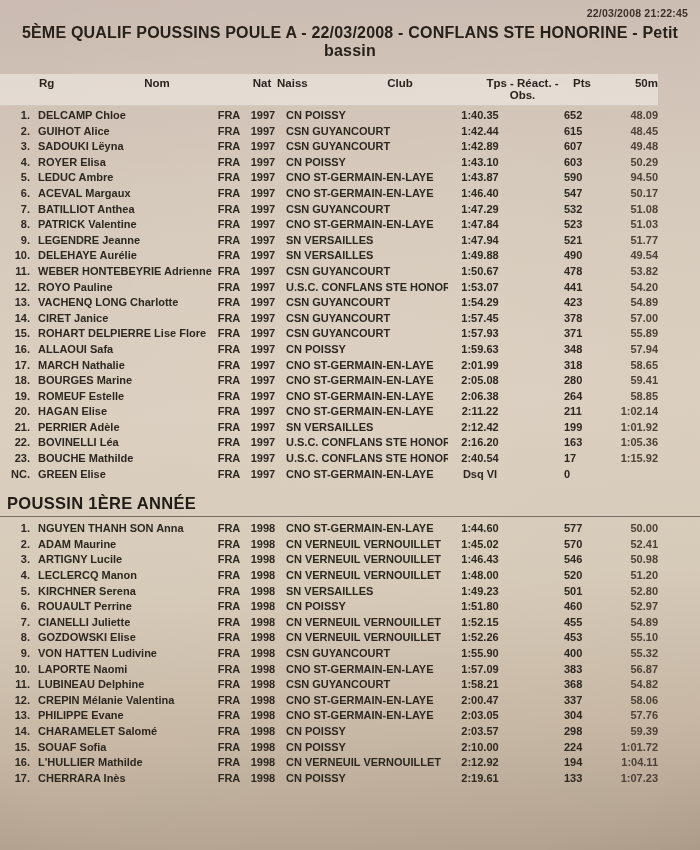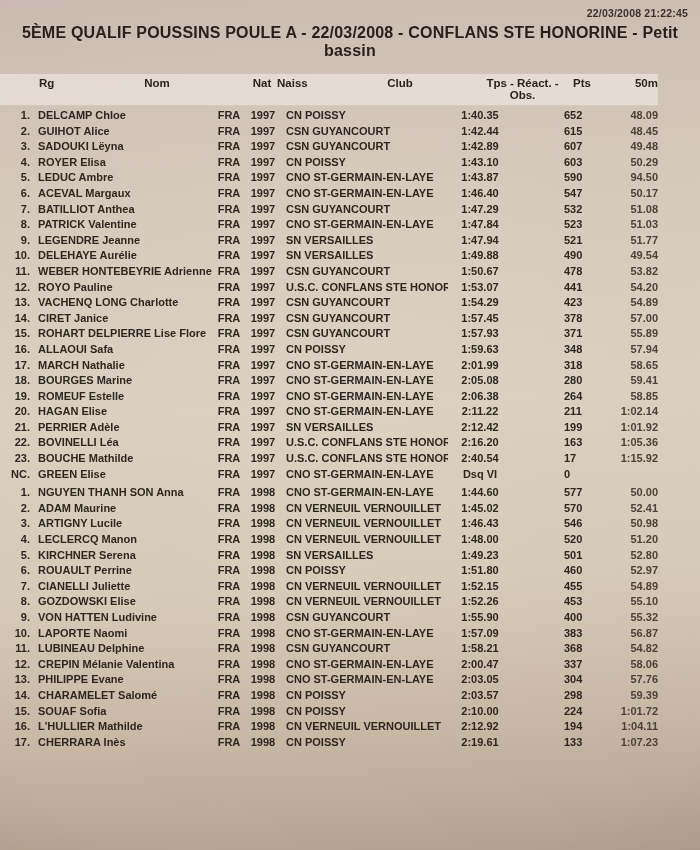--- a/index.html
+++ b/index.html
@@ -353,20 +353,21 @@
     <div class="c-naiss">1997</div>
     <div class="c-club">CNO ST-GERMAIN-EN-LAYE</div>
     <div class="c-tps">Dsq VI</div>
     <div class="c-pts">0</div>
     <div class="c-50m"></div>
   </div>
 </div>
   </div>
 
   <div>
+    <div class="section-title">POUSSIN 1ÈRE ANNÉE</div>
     <div class="rows">
   <div class="grid row">
     <div class="c-rg">1.</div>
     <div class="c-nom">NGUYEN THANH SON Anna</div>
     <div class="c-nat">FRA</div>
     <div class="c-naiss">1998</div>
     <div class="c-club">CNO ST-GERMAIN-EN-LAYE</div>
     <div class="c-tps">1:44.60</div>
     <div class="c-pts">577</div>
     <div class="c-50m">50.00</div>

